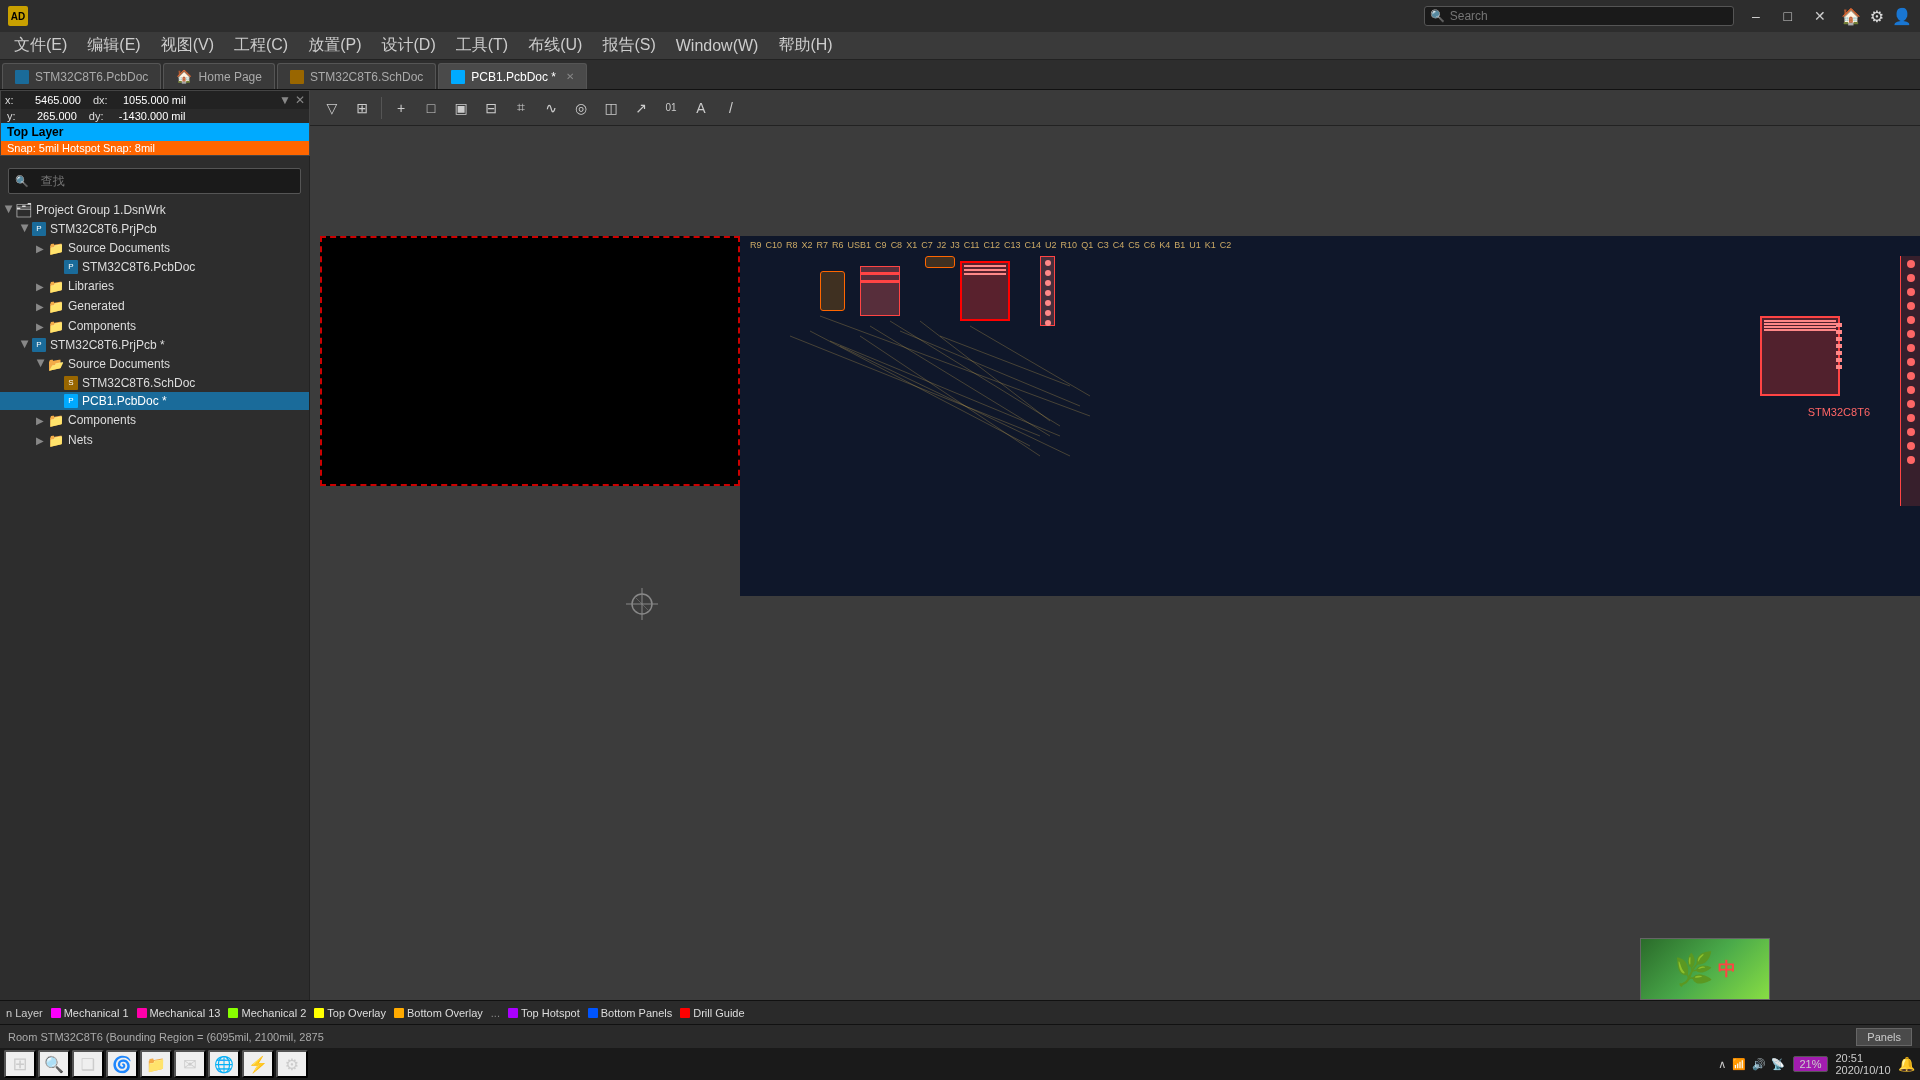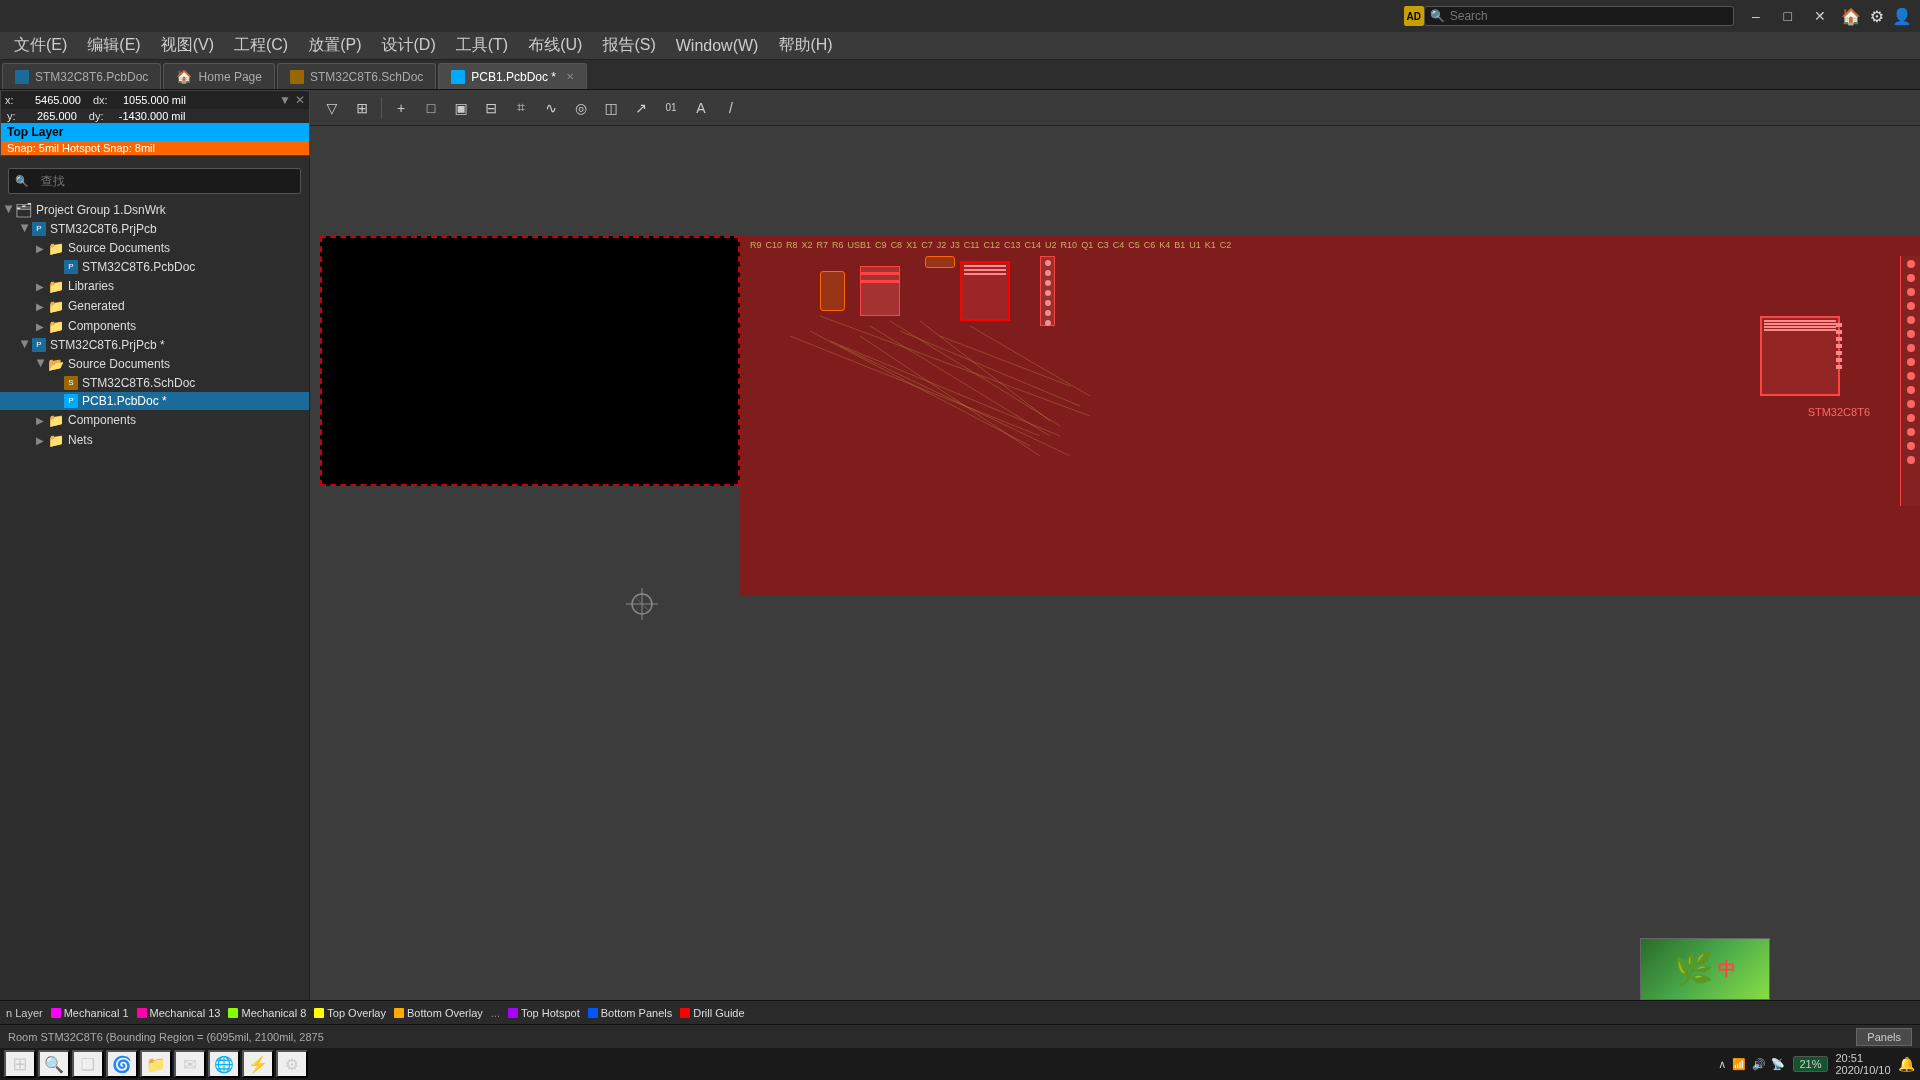--- a/index.html
+++ b/index.html
@@ -1,19 +1,19 @@
 <!DOCTYPE html>
 <html><head>
   <meta charset="utf-8">
   <style>
     * { margin: 0; padding: 0; box-sizing: border-box; }
     body { width: 1920px; height: 1080px; overflow: hidden; background: #3c3c3c; font-family: 'Segoe UI', Arial, sans-serif; font-size: 12px; color: #ddd; }
 
     
-    #titlebar { height: 32px; background: #2d2d2d; display: flex; align-items: center; justify-content: flex-end; padding: 0 8px; }
+    #titlebar { height: 32px; background: #2d2d2d; display: flex; align-items: center; justify-content: space-between; padding: 0 8px; }
     #titlebar-title { flex: 1; text-align: center; color: #ccc; font-size: 13px; }
     #titlebar-controls { display: flex; gap: 4px; }
     #titlebar-controls span { width: 28px; height: 28px; display: flex; align-items: center; justify-content: center; cursor: pointer; color: #ccc; font-size: 14px; }
     #search-box { display: flex; align-items: center; background: #1a1a1a; border: 1px solid #555; border-radius: 3px; padding: 2px 6px; width: 310px; }
     #search-box input { background: transparent; border: none; color: #ccc; font-size: 12px; outline: none; width: 260px; }
 
     
     #menubar { height: 28px; background: #3a3a3a; display: flex; align-items: center; padding: 0 4px; border-bottom: 1px solid #222; }
     .menu-item { padding: 2px 10px; color: #ccc; cursor: pointer; font-size: 16px; white-space: nowrap; }
 
@@ -258,21 +258,21 @@
       <span class="arrow">▶</span>
       <span class="tree-icon" style="font-size:13px;">📁</span>
       <span>Nets</span>
     </div>
   </div>
 
   <div id="canvas-area" style="flex:1;position:relative;background:#3c3c3c;overflow:hidden;">
 
     <div id="black-board" style="position:absolute;top:110px;left:10px;width:420px;height:250px;background:#000;border:2px dashed #cc0000;"></div>
 
-    <div style="position:absolute;top:110px;left:430px;right:0;height:360px;background:#7f1d1d;overflow:hidden;">
+    <div style="position:absolute;top:110px;left:430px;right:0;height:360px;background:#0f172a;overflow:hidden;">
 
       <div style="position:absolute;top:4px;left:0;right:0;display:flex;gap:4px;padding:0 10px;font-size:9px;color:#ccaa66;">
         <span>R9</span>
         <span>C10</span>
         <span>R8</span>
         <span>X2</span>
         <span>R7</span>
         <span>R6</span>
         <span>USB1</span>
         <span>C9</span>
@@ -406,21 +406,21 @@
   <div class="layer-item">
     <div class="layer-dot" style="background:#ff00ff;"></div>
     <span>Mechanical 1</span>
   </div>
   <div class="layer-item">
     <div class="layer-dot" style="background:#ff00aa;"></div>
     <span>Mechanical 13</span>
   </div>
   <div class="layer-item">
     <div class="layer-dot" style="background:#88ff00;"></div>
-    <span>Mechanical 8</span>
+    <span>Mechanical 2</span>
   </div>
   <div class="layer-item">
     <div class="layer-dot" style="background:#ffff00;"></div>
     <span>Top Overlay</span>
   </div>
   <div class="layer-item">
     <div class="layer-dot" style="background:#ffaa00;"></div>
     <span>Bottom Overlay</span>
   </div>
   <div style="color:#888;font-size:11px;">...</div>
@@ -460,20 +460,20 @@
     <button class="taskbar-btn" style="font-size:16px;color:#e80000;">⚡</button>
     <button class="taskbar-btn" style="font-size:16px;">⚙</button>
   </div>
   <div id="taskbar-right" style="display:flex;align-items:center;gap:8px;font-size:11px;color:#ccc;">
     <span style="display:flex;gap:6px;align-items:center;">
       <span>∧</span>
       <span>📶</span>
       <span>🔊</span>
       <span>📡</span>
     </span>
-    <span style="background:#14532d;border:1px solid #555;padding:1px 5px;border-radius:2px;font-size:11px;">21%</span>
+    <span style="background:#a21caf;border:1px solid #555;padding:1px 5px;border-radius:2px;font-size:11px;">21%</span>
     <div style="text-align:left;">
       <div>20:51</div>
       <div>2020/10/10</div>
     </div>
     <span style="font-size:14px;">🔔</span>
   </div>
 </div>
 
 </body></html>

